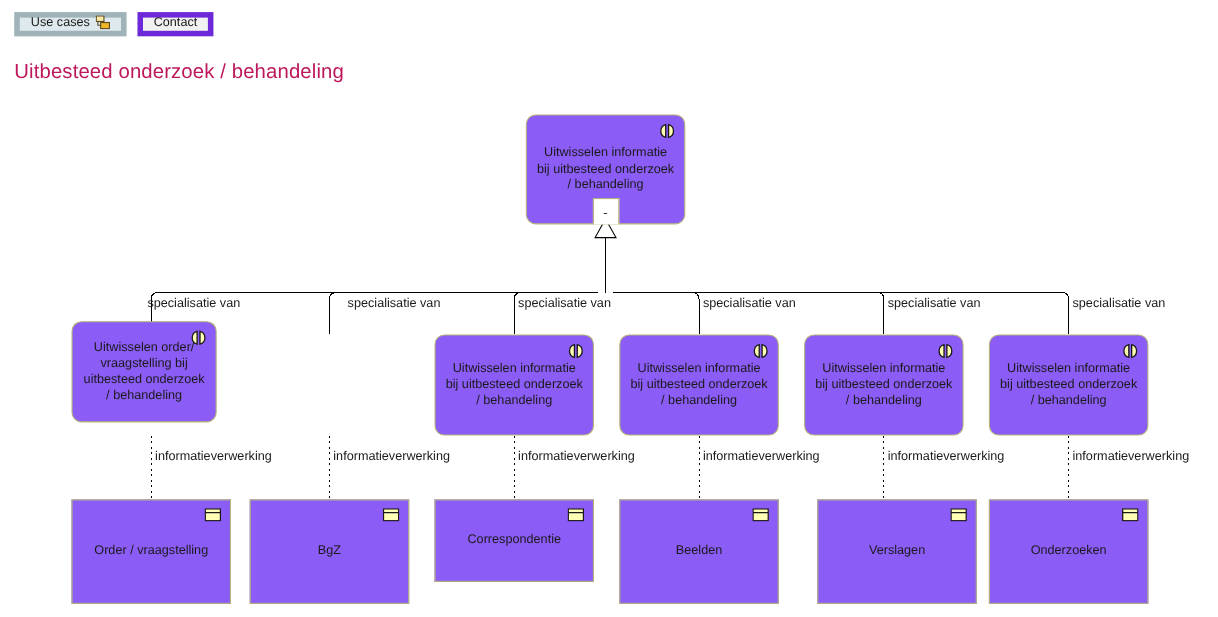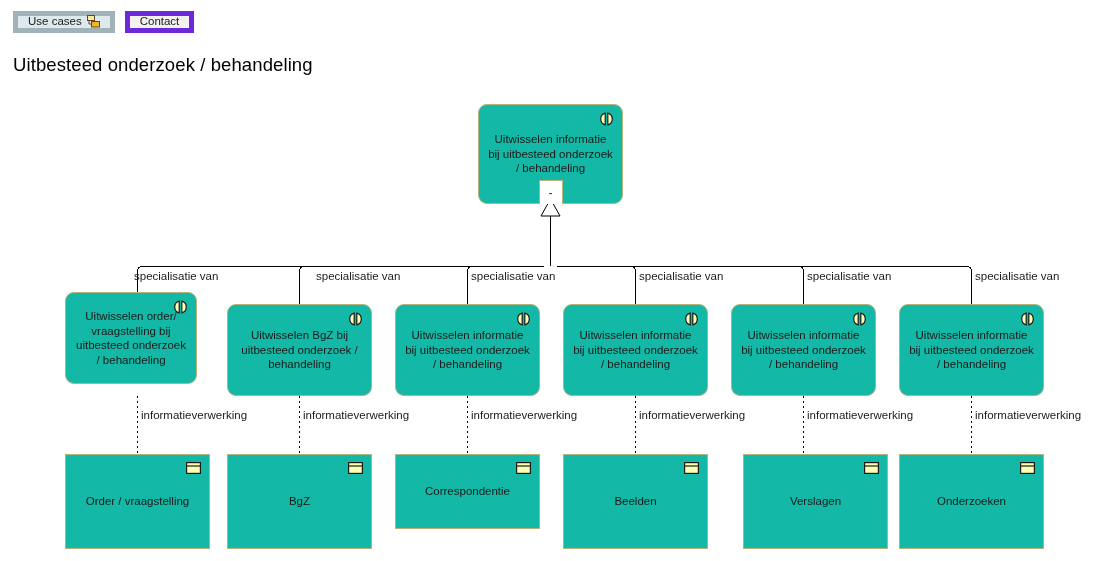--- a/index.html
+++ b/index.html
@@ -46,21 +46,21 @@
   .tab-label { line-height: 1; }
   .usecase-icon { display: block; }
 
   
   #page-title {
     position: absolute;
     left: 13px;
     top: 54px;
     font-size: 18.5px;
     font-weight: normal;
-    color: #000000;
+    color: #be185d;
     letter-spacing: .1px;
     white-space: nowrap;
   }
 
   
   #canvas {
     position: absolute;
     left: 0; top: 0;
     width: 1107px;
     height: 561px;
@@ -68,21 +68,21 @@
   #edge-layer {
     position: absolute;
     left: 0; top: 0;
     width: 1107px; height: 561px;
     pointer-events: none;
   }
 
   .node {
     position: absolute;
     box-sizing: border-box;
-    background: #14b8a6;
+    background: #8b5cf6;
     border: 1px solid #b3b37a;
     display: flex;
     align-items: center;
     justify-content: center;
     text-align: center;
     font-size: 11.5px;
     line-height: 14.5px;
     color: #1a1a1a;
     cursor: pointer;
   }
@@ -200,29 +200,20 @@
   <div class="node rounded" style="left:65px; top:292px; width:132px; height:92px;">
     <span class="node-icon">
       <svg width="15" height="14" viewBox="0 0 15 14">
         <path d="M6.2 1.2 A6 6 0 0 0 6.2 12.8 Z" fill="#FFFFB5" stroke="#1a1a1a" stroke-width="1.2"></path>
         <path d="M8.8 1.2 A6 6 0 0 1 8.8 12.8 Z" fill="#FFFFB5" stroke="#1a1a1a" stroke-width="1.2"></path>
       </svg>
     </span>
     <span class="node-label">Uitwisselen order/ vraagstelling bij uitbesteed onderzoek / behandeling</span>
   </div>
 
-  <div class="node rounded" style="left:227px; top:304px; width:145px; height:92px;">
-    <span class="node-icon">
-      <svg width="15" height="14" viewBox="0 0 15 14">
-        <path d="M6.2 1.2 A6 6 0 0 0 6.2 12.8 Z" fill="#FFFFB5" stroke="#1a1a1a" stroke-width="1.2"></path>
-        <path d="M8.8 1.2 A6 6 0 0 1 8.8 12.8 Z" fill="#FFFFB5" stroke="#1a1a1a" stroke-width="1.2"></path>
-      </svg>
-    </span>
-    <span class="node-label">Uitwisselen BgZ bij uitbesteed onderzoek / behandeling</span>
-  </div>
 
   <div class="node rounded" style="left:395px; top:304px; width:145px; height:92px;">
     <span class="node-icon">
       <svg width="15" height="14" viewBox="0 0 15 14">
         <path d="M6.2 1.2 A6 6 0 0 0 6.2 12.8 Z" fill="#FFFFB5" stroke="#1a1a1a" stroke-width="1.2"></path>
         <path d="M8.8 1.2 A6 6 0 0 1 8.8 12.8 Z" fill="#FFFFB5" stroke="#1a1a1a" stroke-width="1.2"></path>
       </svg>
     </span>
     <span class="node-label">Uitwisselen informatie bij uitbesteed onderzoek / behandeling</span>
   </div>

